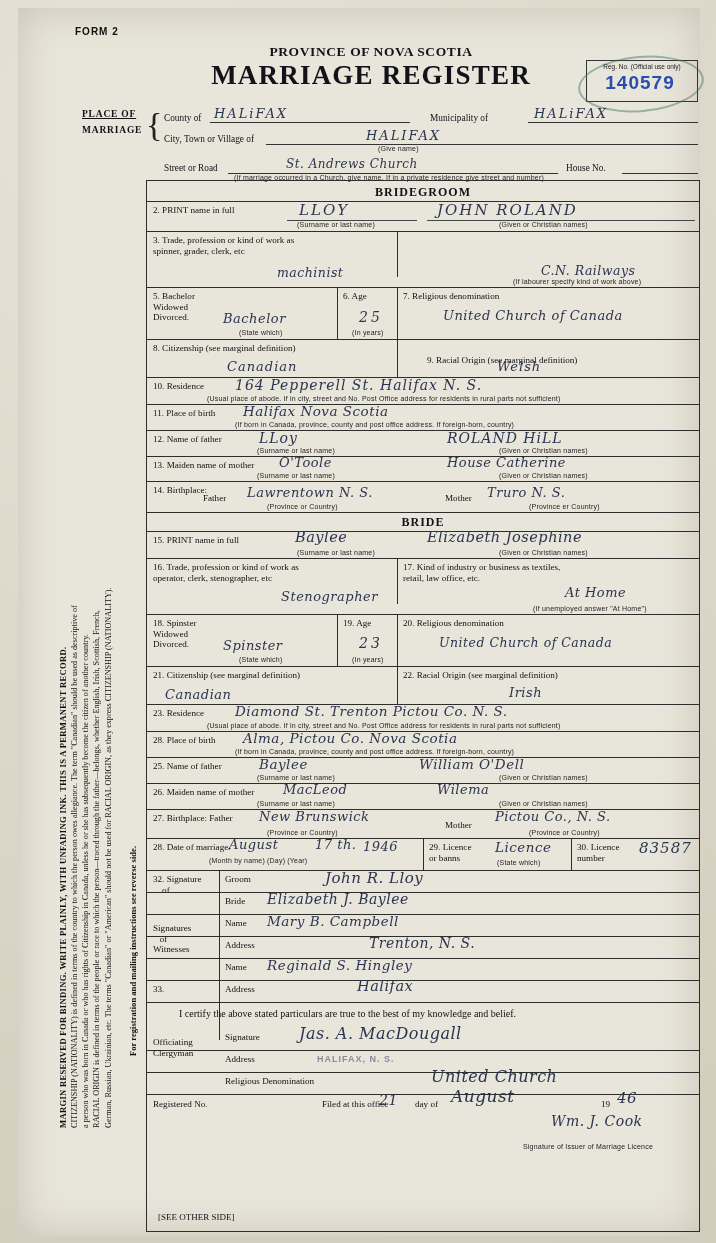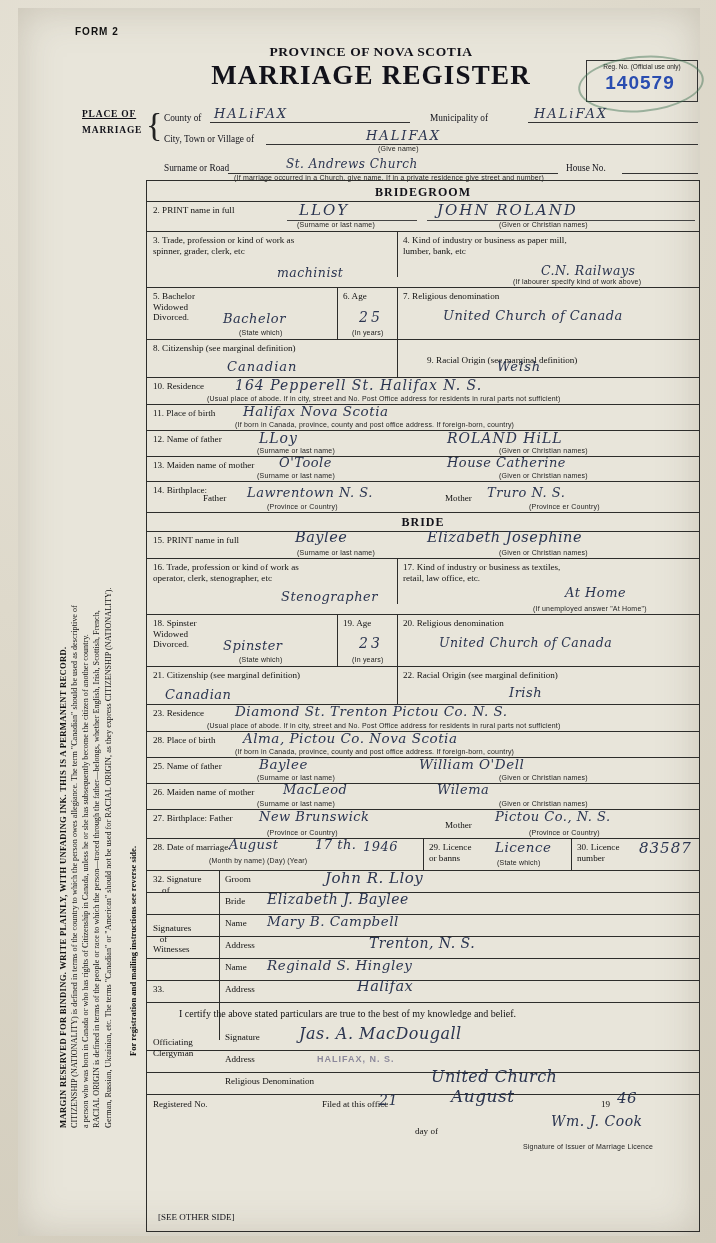--- a/index.html
+++ b/index.html
@@ -100,21 +100,21 @@
   <div style="position:absolute;left:192px;top:114px;width:200px;border-bottom:1px solid #333;"></div>
   <div class="fld" style="left:412px;top:105px;">Municipality of</div>
   <div class="fld hw" style="left:516px;top:98px;font-size:13px;letter-spacing:2px;">HALiFAX</div>
   <div style="position:absolute;left:510px;top:114px;width:170px;border-bottom:1px solid #333;"></div>
 
   <div class="fld" style="left:146px;top:126px;">City, Town or Village of</div>
   <div class="fld hw" style="left:348px;top:120px;font-size:13px;letter-spacing:2px;">HALIFAX</div>
   <div style="position:absolute;left:248px;top:136px;width:432px;border-bottom:1px solid #333;"></div>
   <div class="tinylbl" style="position:absolute;left:360px;top:137px;">(Give name)</div>
 
-  <div class="fld" style="left:146px;top:155px;">Surname or Road</div>
+  <div class="fld" style="left:146px;top:155px;">Street or Road</div>
   <div class="fld hw" style="left:268px;top:149px;font-size:12px;">St. Andrews Church</div>
   <div style="position:absolute;left:210px;top:165px;width:330px;border-bottom:1px solid #333;"></div>
   <div class="fld" style="left:548px;top:155px;">House No.</div>
   <div style="position:absolute;left:604px;top:165px;width:76px;border-bottom:1px solid #333;"></div>
   <div class="tinylbl" style="position:absolute;left:216px;top:166px;">(If marriage occurred in a Church, give name.  If in a private residence give street and number)</div>
 
   <div id="mainbox">
 
     <div class="bandtitle" style="position:absolute;left:0;top:4px;width:552px;">BRIDEGROOM</div>
     <div class="hline" style="top:20px;"></div>
@@ -124,21 +124,20 @@
     <div class="hw" style="position:absolute;left:290px;top:20px;font-size:15px;letter-spacing:2px;">JOHN ROLAND</div>
     <div style="position:absolute;left:140px;top:39px;width:130px;border-bottom:1px solid #444;"></div>
     <div style="position:absolute;left:280px;top:39px;width:268px;border-bottom:1px solid #444;"></div>
     <div class="tinylbl" style="position:absolute;left:150px;top:40px;">(Surname or last name)</div>
     <div class="tinylbl" style="position:absolute;left:352px;top:40px;">(Given or Christian names)</div>
     <div class="hline" style="top:50px;"></div>
 
     <div class="cell-lbl" style="left:6px;top:54px;width:150px;">3. Trade, profession or kind of work as spinner, grader, clerk, etc</div>
     <div class="hw" style="position:absolute;left:130px;top:84px;font-size:12.5px;">machinist</div>
     <div class="vline" style="left:250px;top:50px;height:46px;"></div>
-    <div class="cell-lbl" style="left:256px;top:54px;width:170px;">4. Kind of industry or business as paper mill, lumber, bank, etc</div>
     <div class="hw" style="position:absolute;left:394px;top:82px;font-size:12.5px;">C.N. Railways</div>
     <div class="tinylbl" style="position:absolute;left:366px;top:97px;">(If labourer specify kind of work above)</div>
     <div class="hline" style="top:106px;"></div>
 
     <div class="cell-lbl" style="left:6px;top:110px;">5. Bachelor<br>Widowed<br>Divorced.</div>
     <div class="hw" style="position:absolute;left:76px;top:130px;font-size:13px;">Bachelor</div>
     <div class="tinylbl" style="position:absolute;left:92px;top:148px;">(State which)</div>
     <div class="vline" style="left:190px;top:106px;height:52px;"></div>
     <div class="cell-lbl" style="left:196px;top:110px;">6. Age</div>
     <div class="hw" style="position:absolute;left:212px;top:128px;font-size:14px;letter-spacing:3px;">25</div>
@@ -310,21 +309,21 @@
     <div class="stamp" style="left:170px;top:873px;">HALIFAX, N. S.</div>
     <div class="hline" style="top:891px;"></div>
 
     <div class="cell-lbl" style="left:78px;top:895px;">Religious Denomination</div>
     <div class="hw" style="position:absolute;left:284px;top:886px;font-size:16px;">United Church</div>
     <div class="hline" style="top:913px;"></div>
 
     <div class="cell-lbl" style="left:6px;top:918px;">Registered No.</div>
     <div class="cell-lbl" style="left:150px;top:918px;margin-left:25px;">Filed at this office</div>
     <div class="hw" style="position:absolute;left:232px;top:911px;font-size:14px;">21</div>
-    <div class="cell-lbl" style="left:268px;top:945px;">day of</div>
+    <div class="cell-lbl" style="left:268px;top:918px;">day of</div>
     <div class="hw" style="position:absolute;left:304px;top:905px;font-size:17px;">August</div>
     <div class="cell-lbl" style="left:454px;top:918px;">19</div>
     <div class="hw" style="position:absolute;left:470px;top:908px;font-size:15px;">46</div>
     <div class="hw" style="position:absolute;left:404px;top:932px;font-size:14px;">Wm. J. Cook</div>
     <div class="tinylbl" style="position:absolute;left:376px;top:962px;">Signature of Issuer of Marriage Licence</div>
 
   </div>
 
   <div id="seeother">[SEE OTHER SIDE]</div>
 

